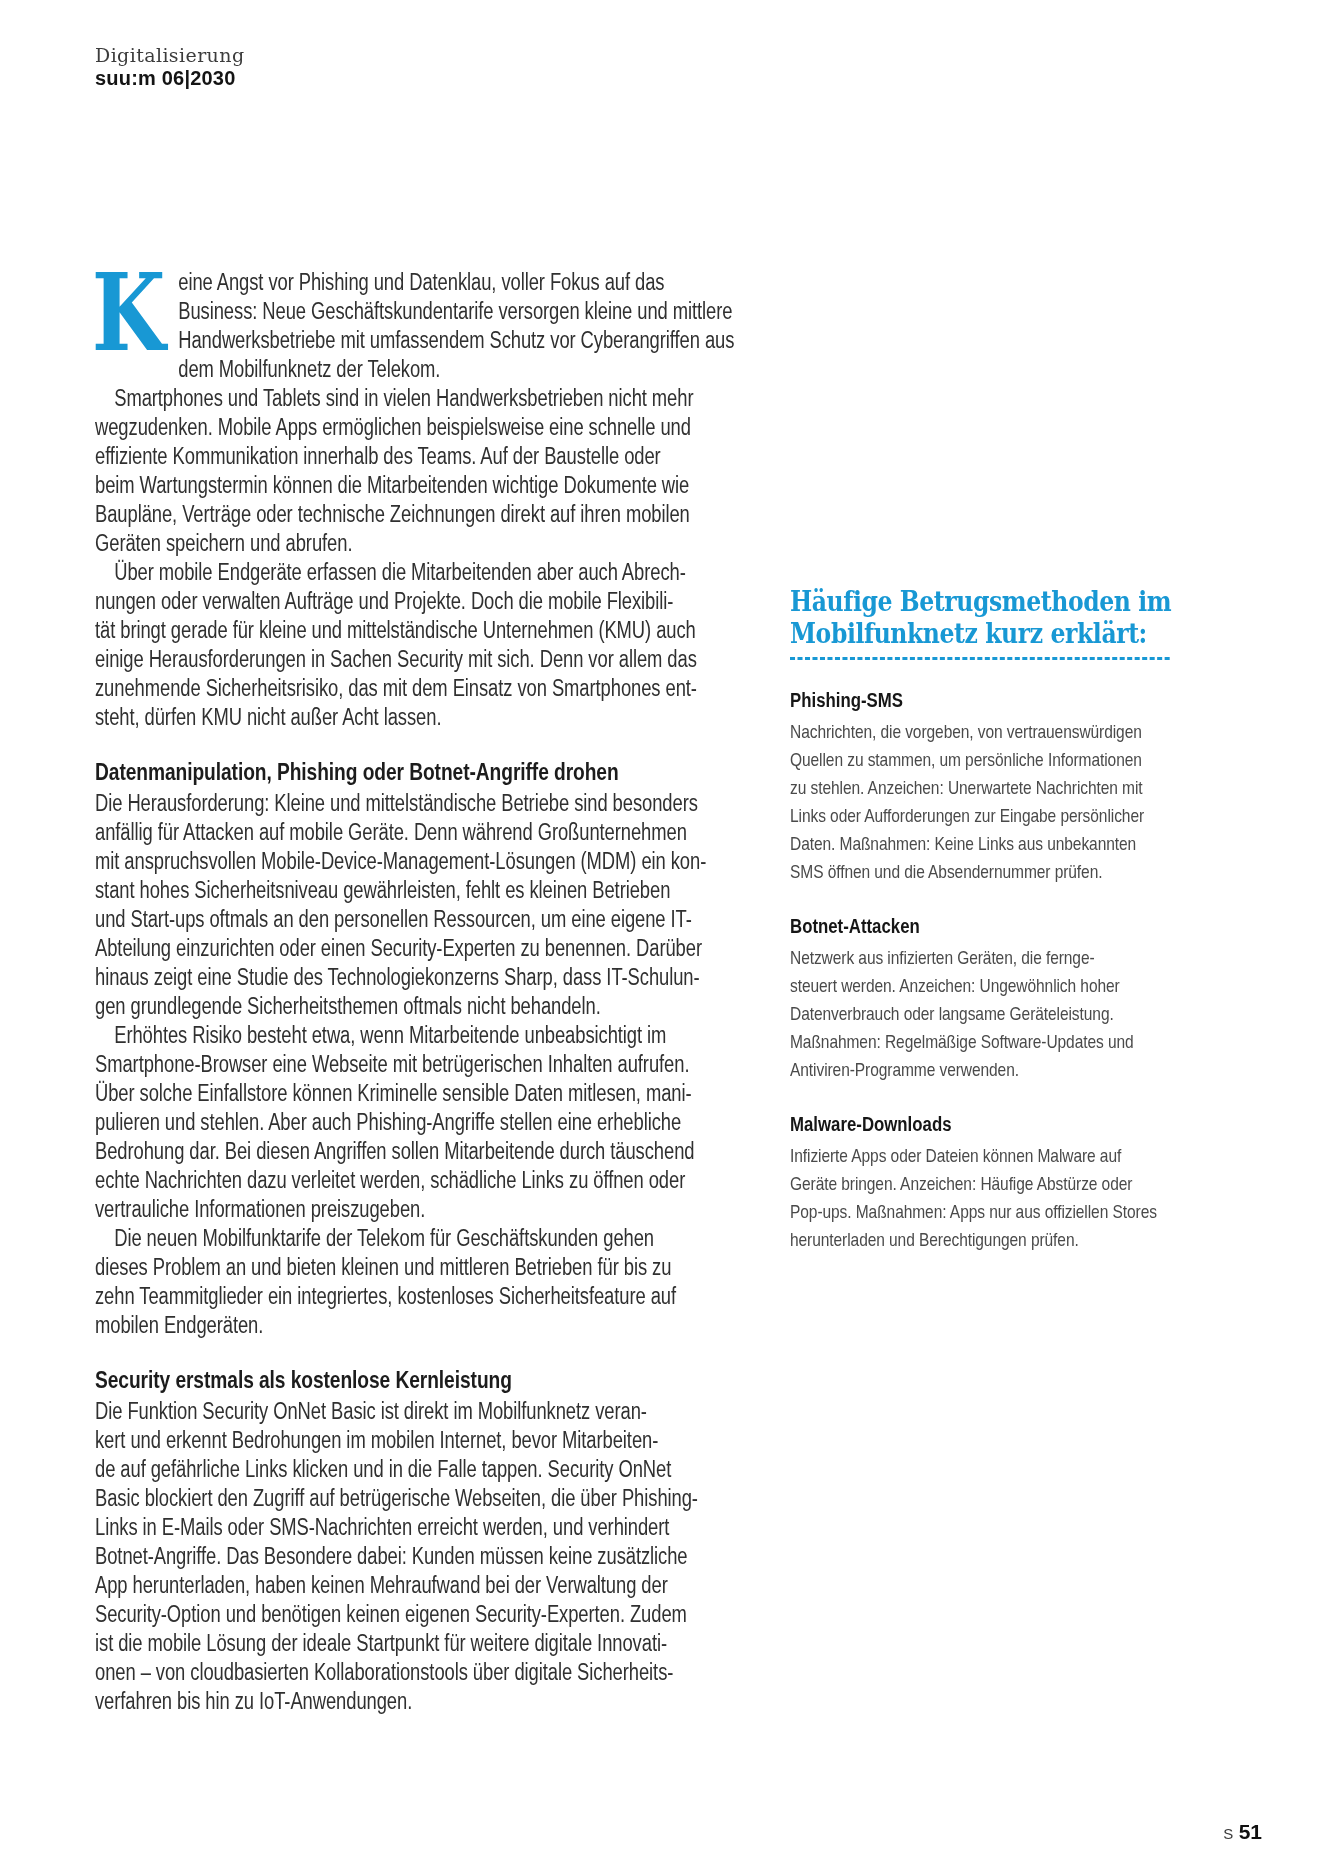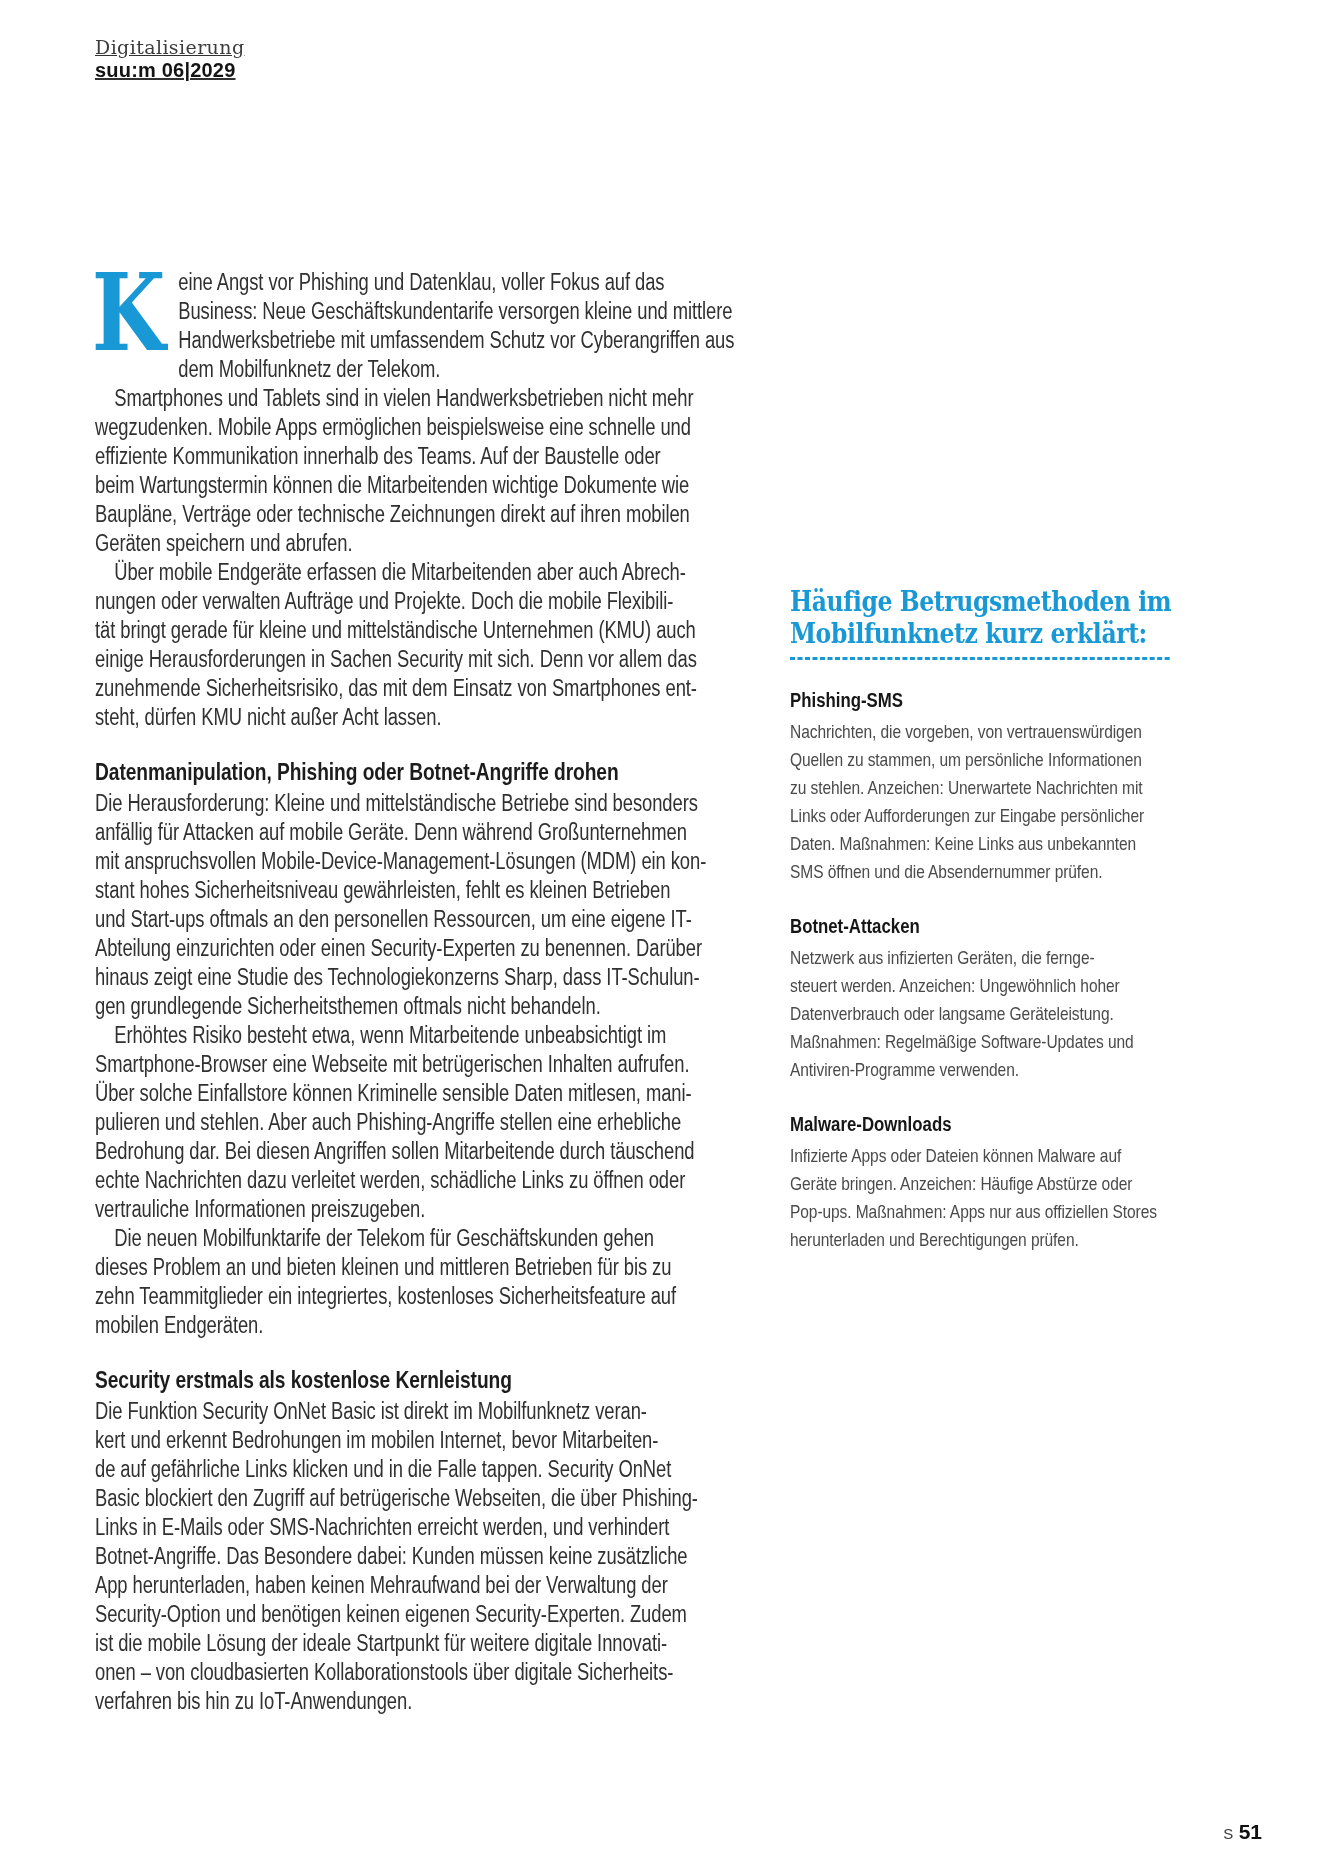--- a/index.html
+++ b/index.html
@@ -7,21 +7,21 @@
     width:1326px;height:1875px;
     background:#ffffff;
     font-family:"Liberation Sans",sans-serif;
     color:#303030;
     position:relative;
     overflow:hidden;
   }
   .page{position:absolute;inset:0;}
 
   
-  .hdr{position:absolute;left:95px;top:36px;text-decoration:underline;}
+  .hdr{position:absolute;left:95px;top:44px;}
   .kicker{
     font-family:"DejaVu Serif",serif;
     font-size:19px;line-height:22px;color:#3c3c3c;letter-spacing:.4px;
   }
   .issue{
     font-family:"Liberation Sans",sans-serif;
     font-weight:700;font-size:20px;line-height:24px;color:#141414;letter-spacing:.2px;
   }
 
   
@@ -74,21 +74,21 @@
   .pg-s{font-size:15px;color:#3a3a3a;letter-spacing:.5px;}
   .pg-n{font-size:21px;font-weight:700;color:#101010;margin-left:5px;}
 </style>
 </head>
 <body>
 
 <div class="page">
 
   <header class="hdr">
     <div class="kicker">Digitalisierung</div>
-    <div class="issue">suu:m 06|2029</div>
+    <div class="issue">suu:m 06|2030</div>
   </header>
 
   <main class="main-col">
     <p class="p"><span class="dropcap">K</span><span>eine Angst vor Phishing und Datenklau, voller Fokus auf das
 Business: Neue Geschäftskundentarife versorgen kleine und mittlere
 Handwerksbetriebe mit umfassendem Schutz vor Cyberangriffen aus
 dem Mobilfunknetz der Telekom.</span></p>
     <p class="p indent">Smartphones und Tablets sind in vielen Handwerksbetrieben nicht mehr
 wegzudenken. Mobile Apps ermöglichen beispielsweise eine schnelle und
 effiziente Kommunikation innerhalb des Teams. Auf der Baustelle oder

